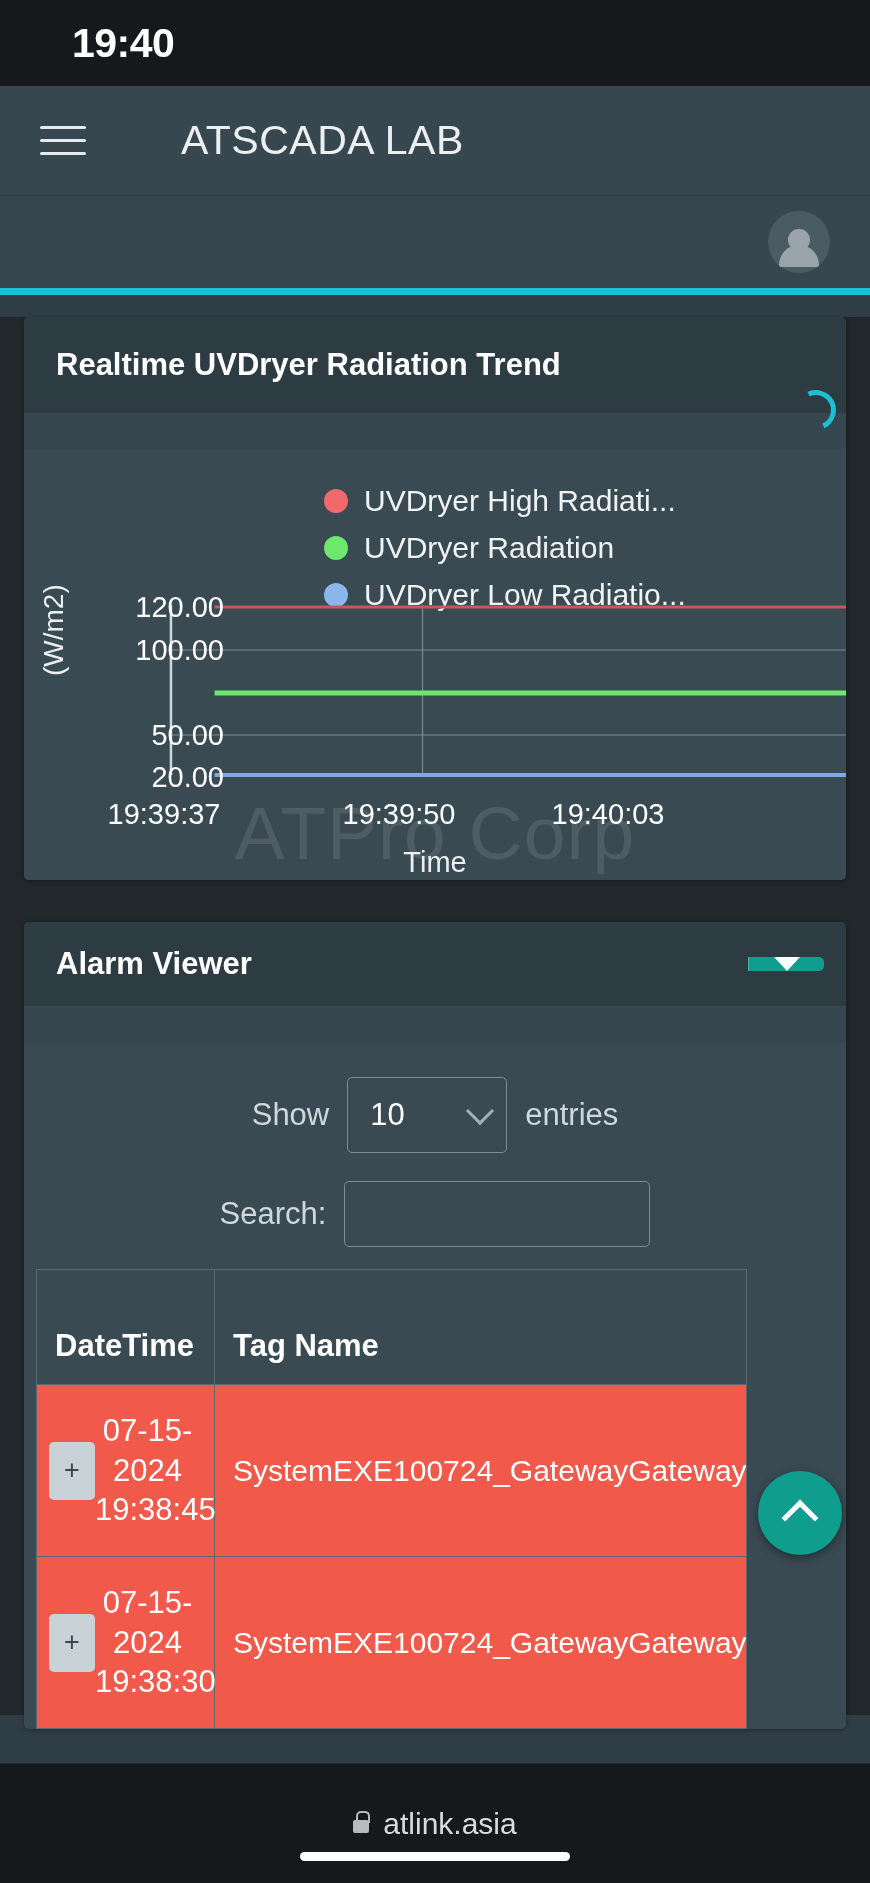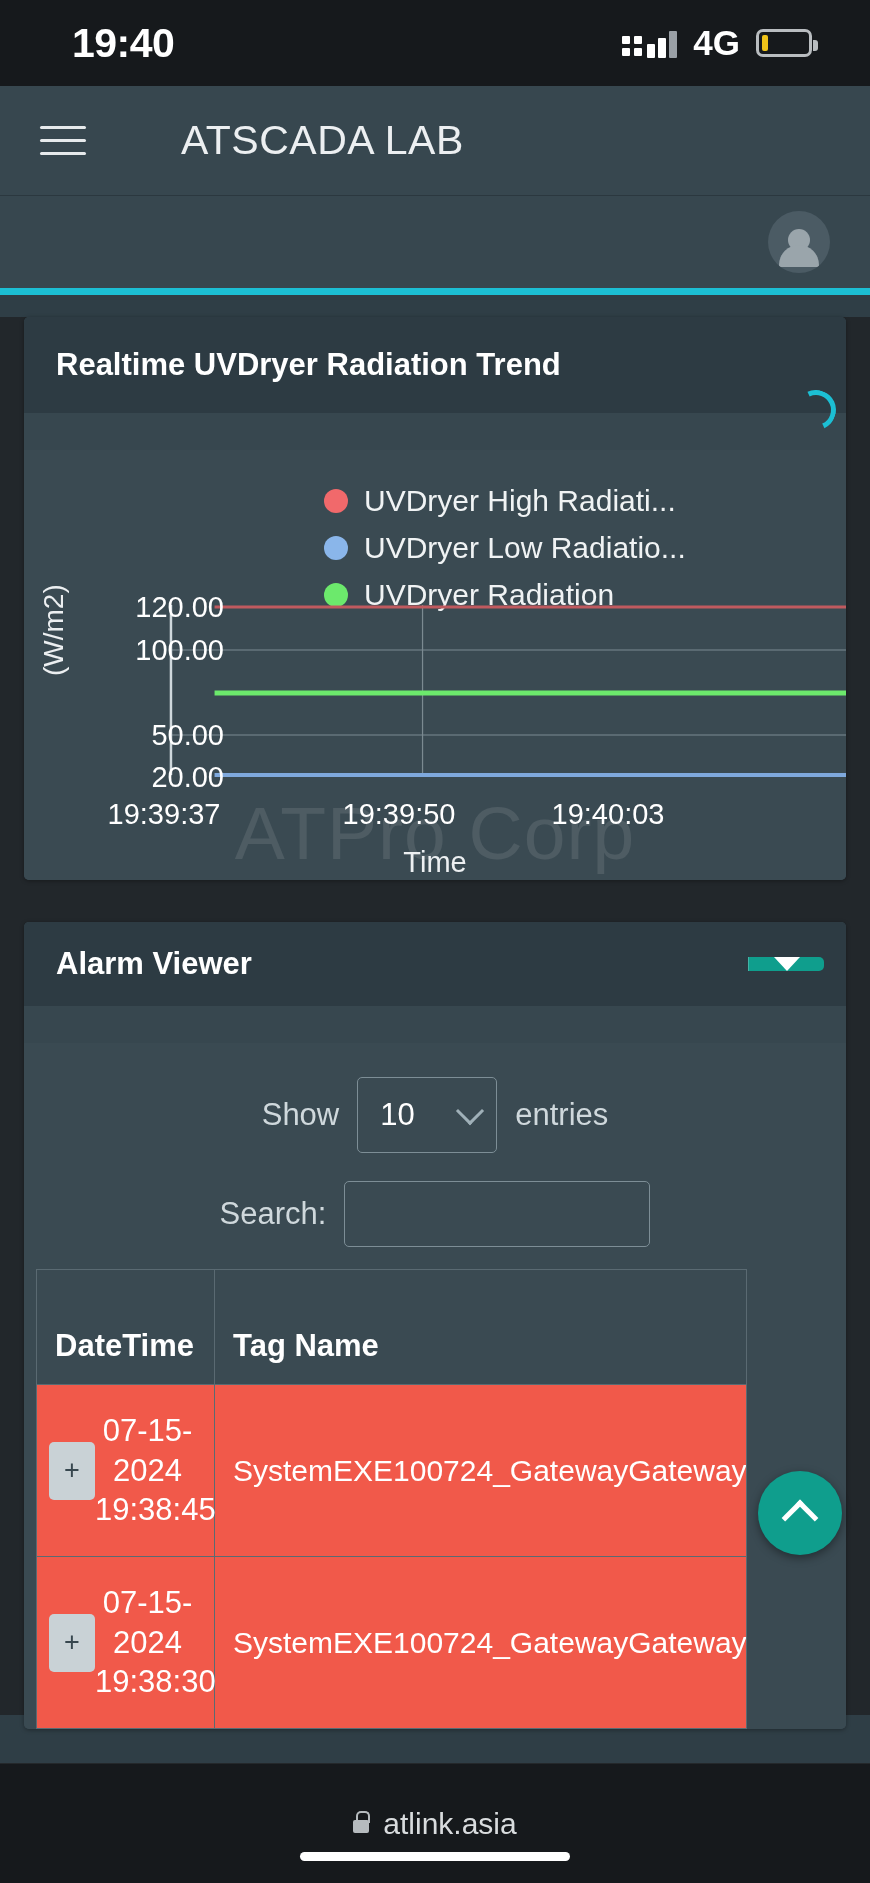--- a/index.html
+++ b/index.html
@@ -132,21 +132,21 @@
   }
   .caret-dn {
     width: 0; height: 0; border-left: 13px solid transparent;
     border-right: 13px solid transparent; border-top: 14px solid #ffffff;
   }
 
   .controls { padding: 34px 0 0 0; }
   .ctl-row { display: flex; align-items: center; justify-content: center; gap: 18px; margin-bottom: 28px; }
   .ctl-label { color: #cfd8dc; font-size: 31px; }
   .select-box {
-    width: 140px; height: 76px; border: 1px solid #7d8e96; border-radius: 5px;
+    width: 160px; height: 76px; border: 1px solid #7d8e96; border-radius: 5px;
     display: flex; align-items: center; justify-content: space-between;
     padding: 0 16px 0 22px; color: #ffffff; font-size: 31px; background: transparent;
     cursor: pointer;
   }
   .chev {
     width: 20px; height: 20px; border-right: 3px solid #9fb0b8; border-bottom: 3px solid #9fb0b8;
     transform: rotate(45deg); margin-top: -8px;
   }
   .search-input {
     width: 306px; height: 66px; border: 1px solid #7d8e96; border-radius: 5px;
@@ -202,37 +202,20 @@
     width: 270px; height: 9px; background: #ffffff; border-radius: 5px;
   }
 </style>
 </head>
 <body>
 
 <div class="phone">
 
   <div class="statusbar">
     <div class="status-time">19:40</div>
-    <div class="status-right">
-      <div class="signal">
-        <div class="sig-dots">
-            <i></i>
-            <i></i>
-            <i></i>
-            <i></i>
-          </div>
-        <div class="sig-bar sig-b1"></div>
-        <div class="sig-bar sig-b2"></div>
-        <div class="sig-bar sig-b3"></div>
-      </div>
-      <div class="net-label">4G</div>
-      <div class="battery">
-          <div class="battery-fill"></div>
-        </div>
-    </div>
   </div>
 
   <div class="appbar">
     <div class="hamburger">
       <span></span>
         <span></span>
         <span></span>
     </div>
     <div class="app-title">ATSCADA LAB</div>
   </div>
@@ -253,26 +236,26 @@
       </div>
       <div class="card-body">
         <div class="chart-wrap">
 
           <div class="legend">
             <div class="legend-row">
               <span class="legend-dot" style="background:#f1696b"></span>
               <span class="legend-label">UVDryer High Radiati...</span>
             </div>
             <div class="legend-row">
+              <span class="legend-dot" style="background:#6ce96c"></span>
+              <span class="legend-label">UVDryer Radiation</span>
+            </div>
+            <div class="legend-row">
               <span class="legend-dot" style="background:#8ab6ea"></span>
               <span class="legend-label">UVDryer Low Radiatio...</span>
-            </div>
-            <div class="legend-row">
-              <span class="legend-dot" style="background:#6ce96c"></span>
-              <span class="legend-label">UVDryer Radiation</span>
             </div>
           </div>
 
           <svg class="plot" viewBox="0 0 660 430" preserveAspectRatio="none">
 
             <line x1="118" y1="200" x2="660" y2="200" stroke="#7b8a91" stroke-width="1"></line>
             <line x1="118" y1="285" x2="660" y2="285" stroke="#7b8a91" stroke-width="1"></line>
             <line x1="320" y1="155" x2="320" y2="325" stroke="#7b8a91" stroke-width="1"></line>
 
             <line x1="118" y1="155" x2="118" y2="325" stroke="#cfd8dc" stroke-width="2"></line>

